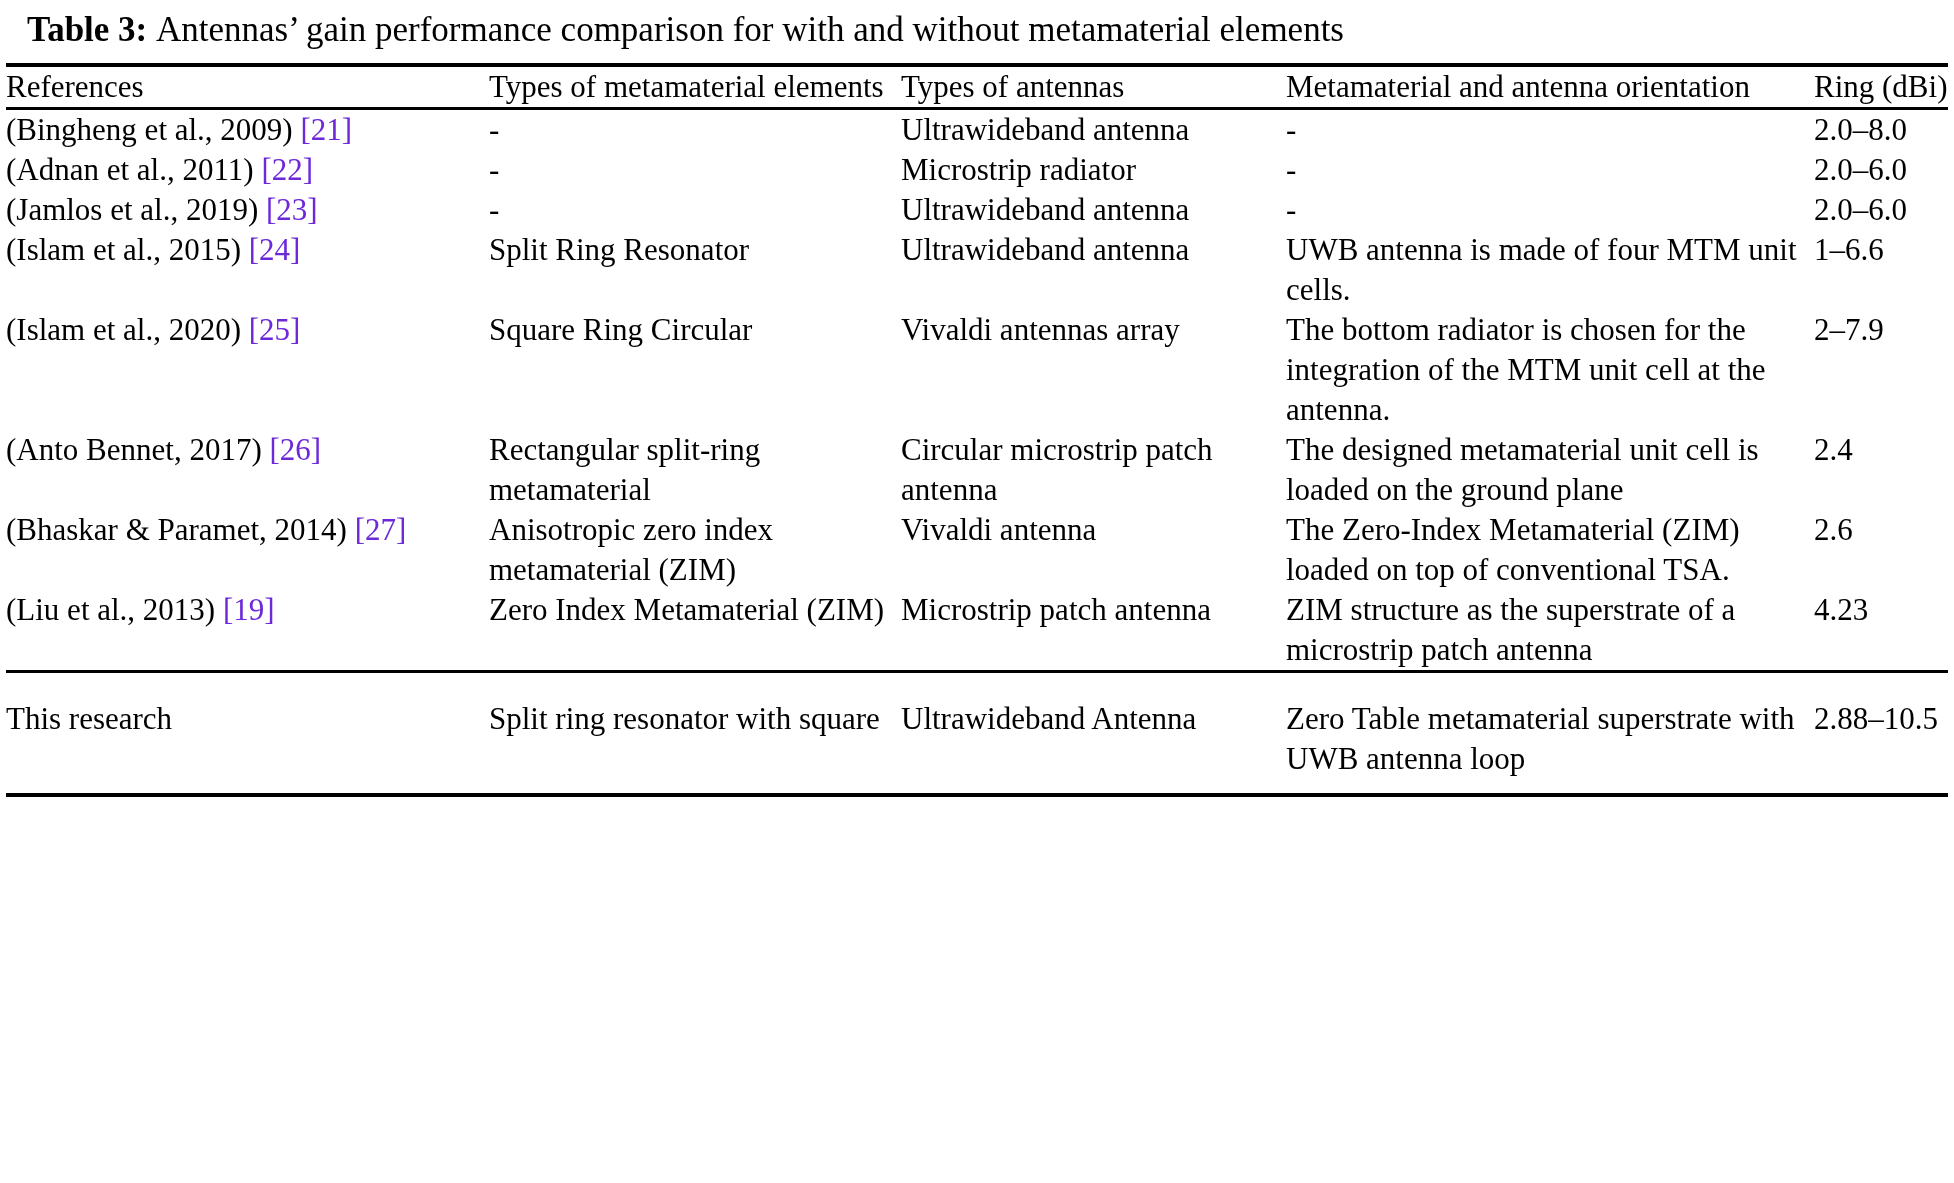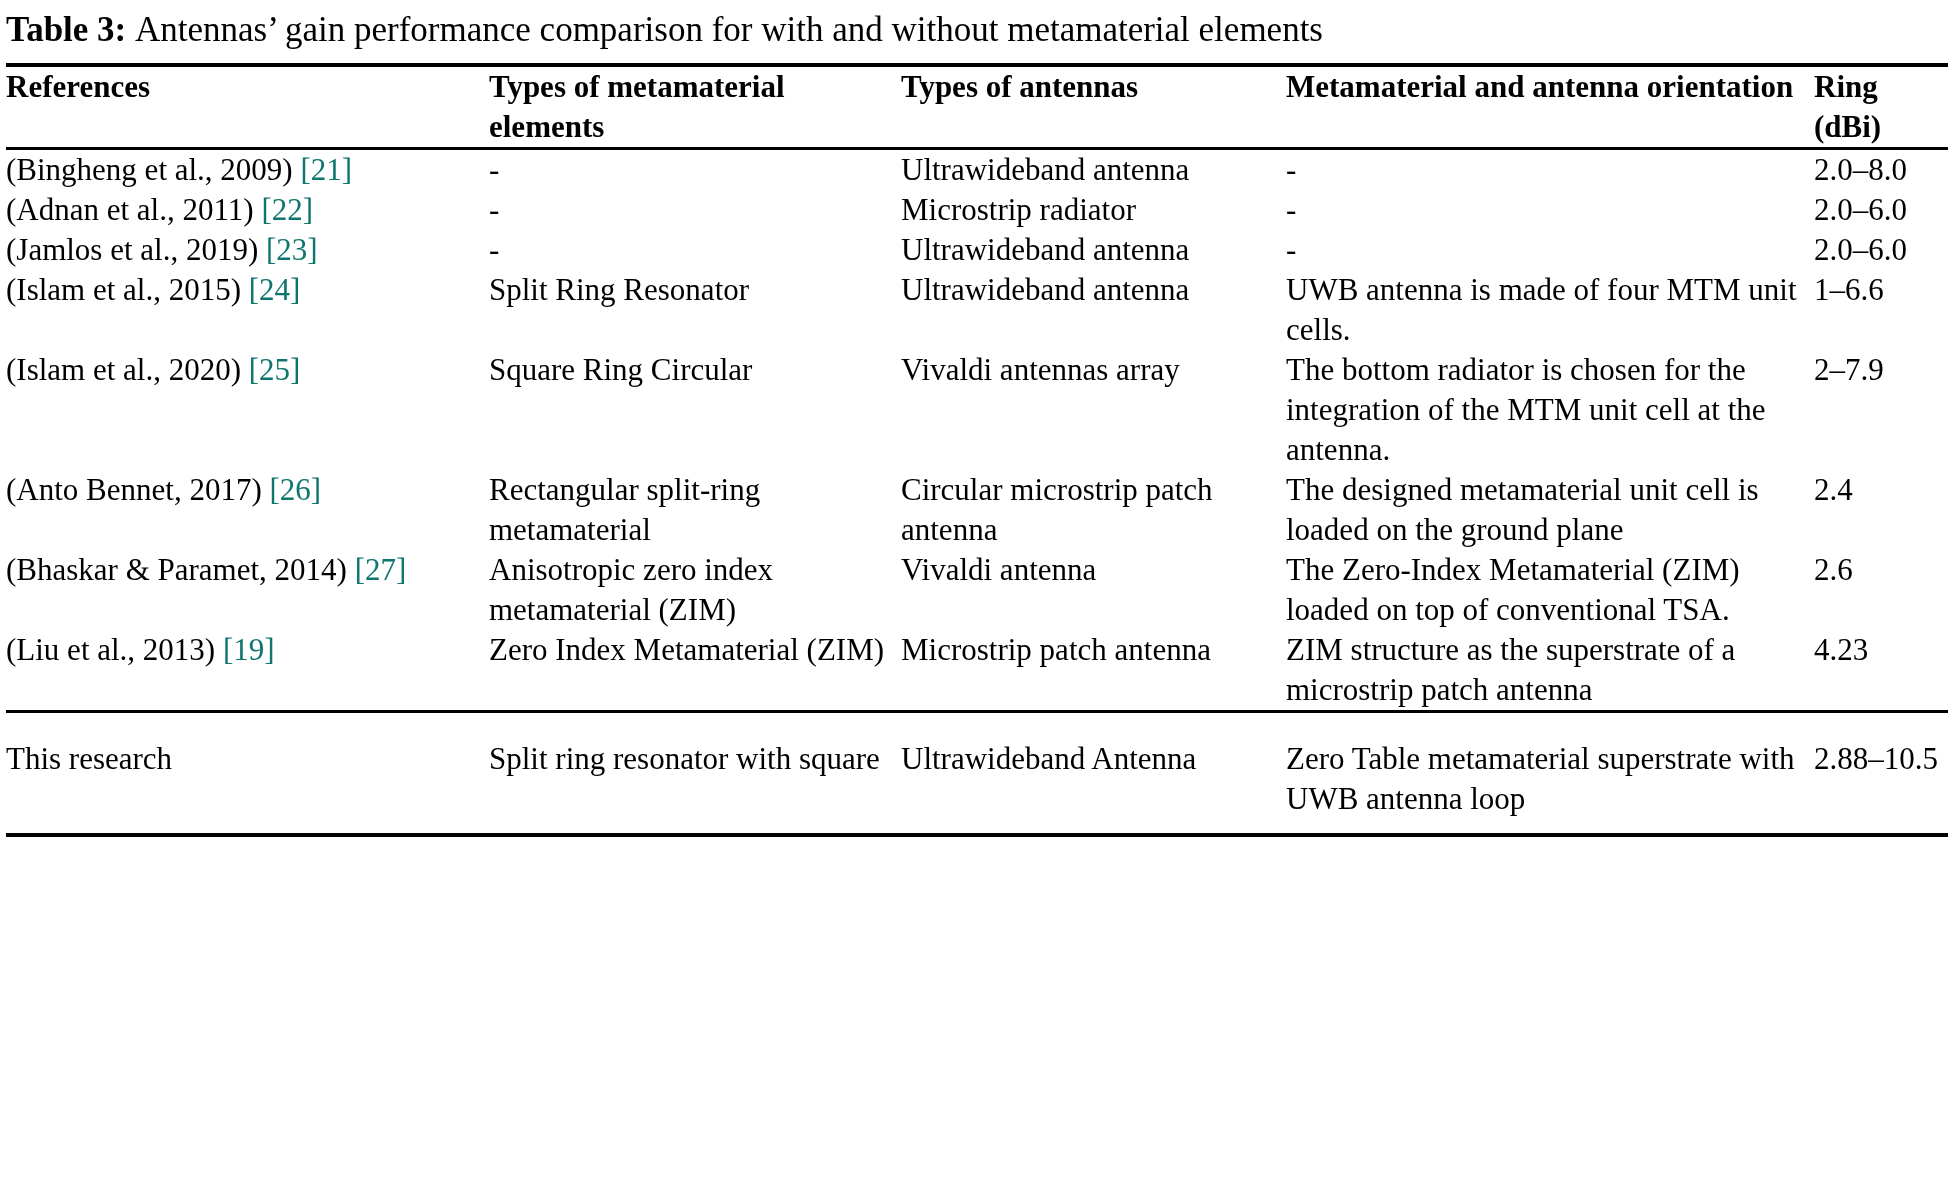--- a/index.html
+++ b/index.html
@@ -24,20 +24,21 @@
   
   .caption {
     font-size: 35px;
     line-height: 47px;
     padding: 6px 0 10px 0;
     text-align: left;
     white-space: nowrap;
   }
   .caption .caption-label {
     font-weight: bold;
+    margin-left: 21px;
   }
   .caption .caption-text {
     font-weight: normal;
     font-family: Liberation Serif, serif;
   }
 
   
   .rule-thick {
     border: 0;
     height: 0;
@@ -65,39 +66,39 @@
   table.tbl col.c5 { width: 134px; }
 
   table.tbl th, table.tbl td {
     vertical-align: top;
     text-align: left;
     padding: 0;
     border: 0;
   }
 
   thead th {
-    font-weight: bold;
+    font-weight: normal;
     font-size: 31px;
     line-height: 40px;
     padding: 14px 14px 16px 0;
   }
 
   tbody td {
     font-size: 31px;
     line-height: 40px;
     padding: 11px 14px 11px 0;
   }
 
   tbody tr.final-row td {
     padding-top: 26px;
     padding-bottom: 14px;
   }
 
   .cite {
-    color: #0f766e;
+    color: #6d28d9;
   }
 </style>
 </head>
 <body>
 
 <div class="table-wrap">
 
   <div class="caption">
     <span class="caption-label">Table 3:</span>
     <span class="caption-text">Antennas’ gain performance comparison for with and without metamaterial elements</span>

